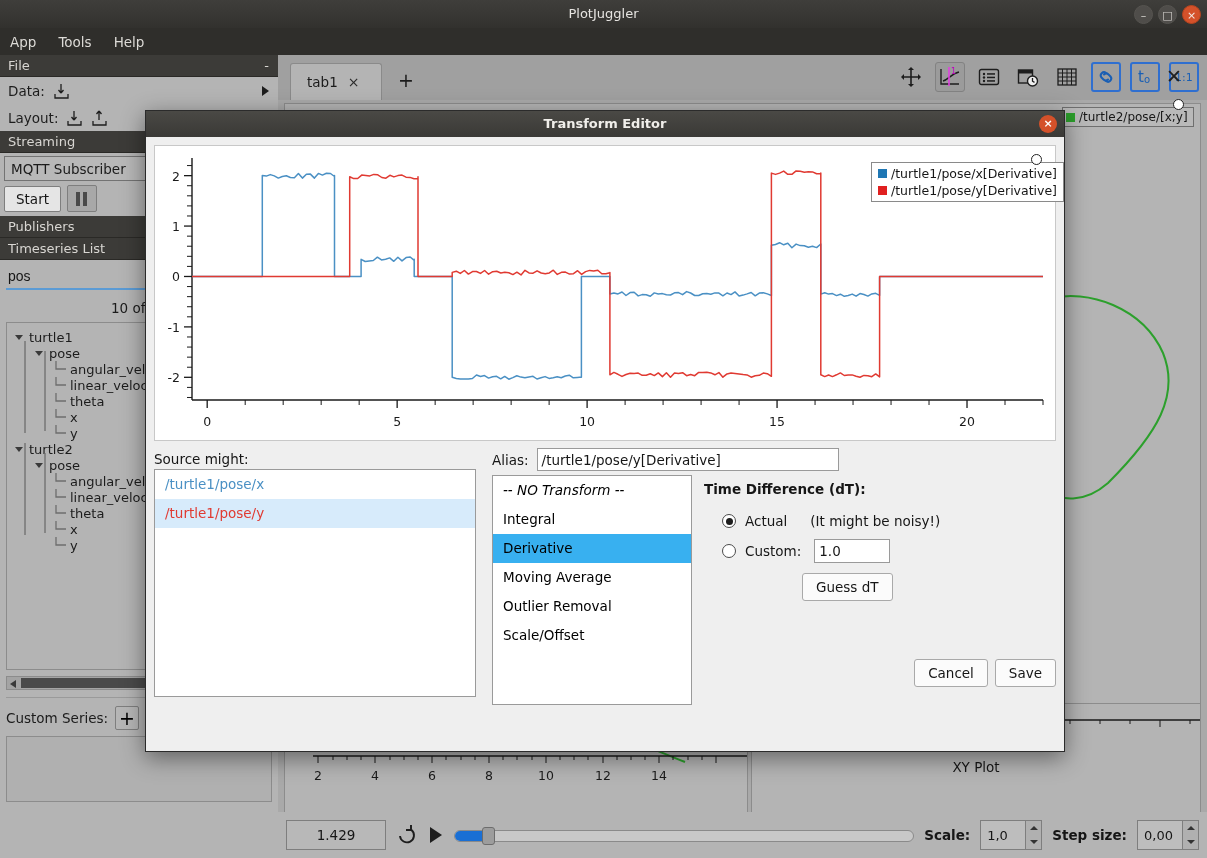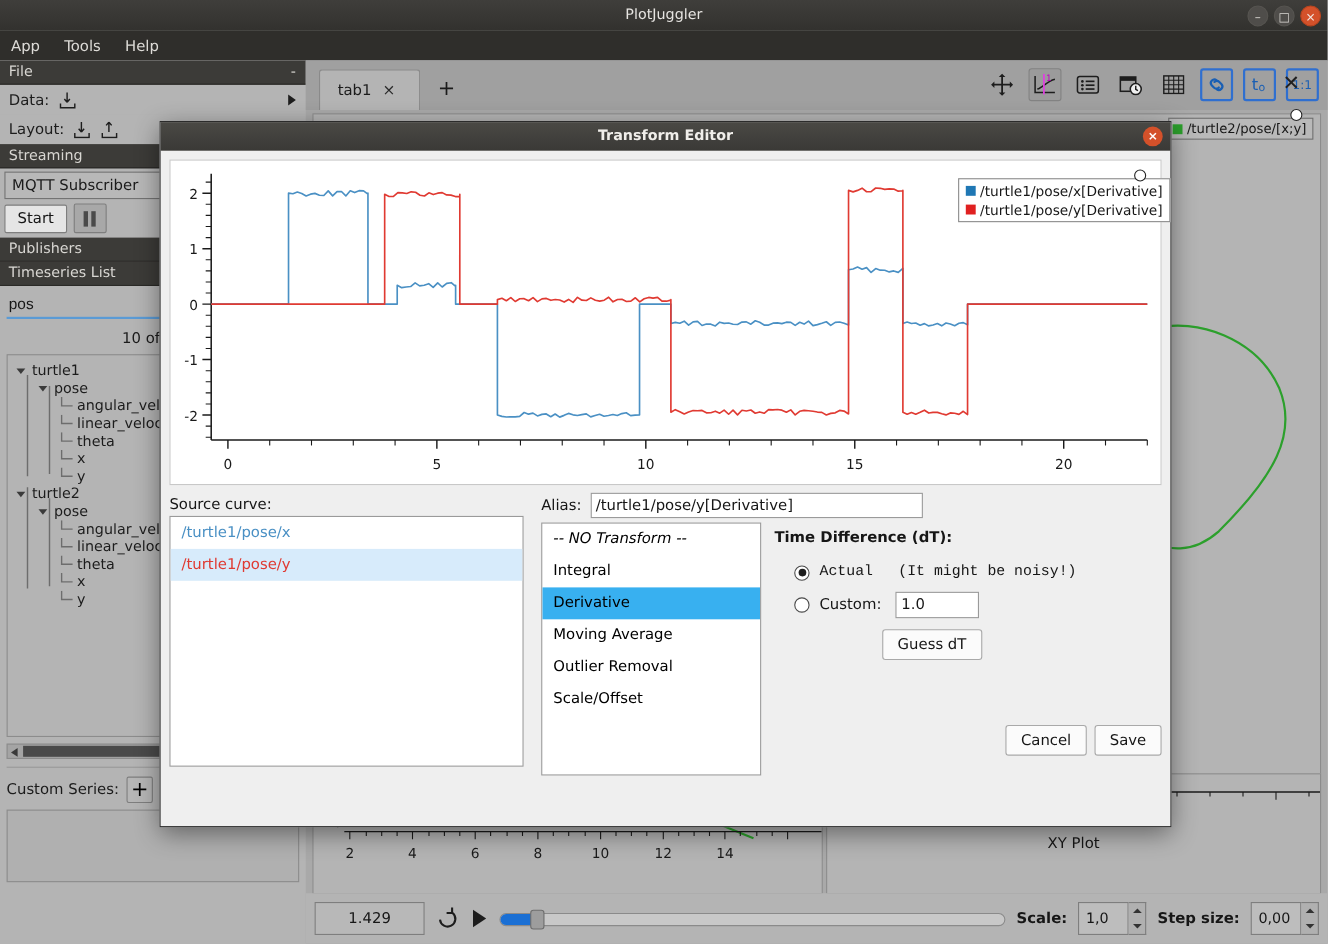--- a/index.html
+++ b/index.html
@@ -683,21 +683,21 @@
             <span class="sw" style="background:#e02020"></span>
             <span style="font-size:12.5px;">/turtle1/pose/y[Derivative]</span>
           </div>
         </div>
         <div class="circ-handle" style="left:876px; top:8px;"></div>
       </div>
 
       <div class="dlg-form">
 
         <div style="position:absolute; left:0px; top:0px; width:322px;">
-          <div class="lbl">Source curve:</div>
+          <div class="lbl">Source might:</div>
           <div class="listbox" id="source-list" style="margin-top:2px; height:228px;">
               <div class="lb-item" style="color: rgb(74, 144, 196);">/turtle1/pose/x</div>
               <div class="lb-item sel-blue" style="color: rgb(224, 58, 50);">/turtle1/pose/y</div>
             </div>
         </div>
 
         <div style="position:absolute; left:338px; top:24px; width:200px;">
           <div class="listbox" id="transform-list" style="height:230px;">
               <div class="lb-item" style="font-style: italic;">-- NO Transform --</div>
               <div class="lb-item">Integral</div>
@@ -709,21 +709,21 @@
         </div>
 
         <div style="position:absolute; left:338px; top:-3px; display:flex; align-items:center; gap:8px;">
           <span class="lbl">Alias:</span>
           <div class="textinput" style="width:302px;">/turtle1/pose/y[Derivative]</div>
         </div>
 
         <div style="position:absolute; left:550px; top:30px; width:340px;">
           <div style="font-size:13.5px;font-weight:bold;color:#161616;margin-bottom:16px;">Time Difference (dT):</div>
 
-          <div class="radio-row" style="margin-left:18px;font-family:Liberation Mono, monospace;">
+          <div class="radio-row" style="margin-left:18px;">
             <span class="radio">
                 <span class="dot"></span>
               </span>
             <span class="lbl">Actual</span>
             <span class="lbl" style="margin-left:14px;">(It might be noisy!)</span>
           </div>
 
           <div class="radio-row" style="margin-left:18px;">
             <span class="radio"></span>
             <span class="lbl">Custom:</span>

